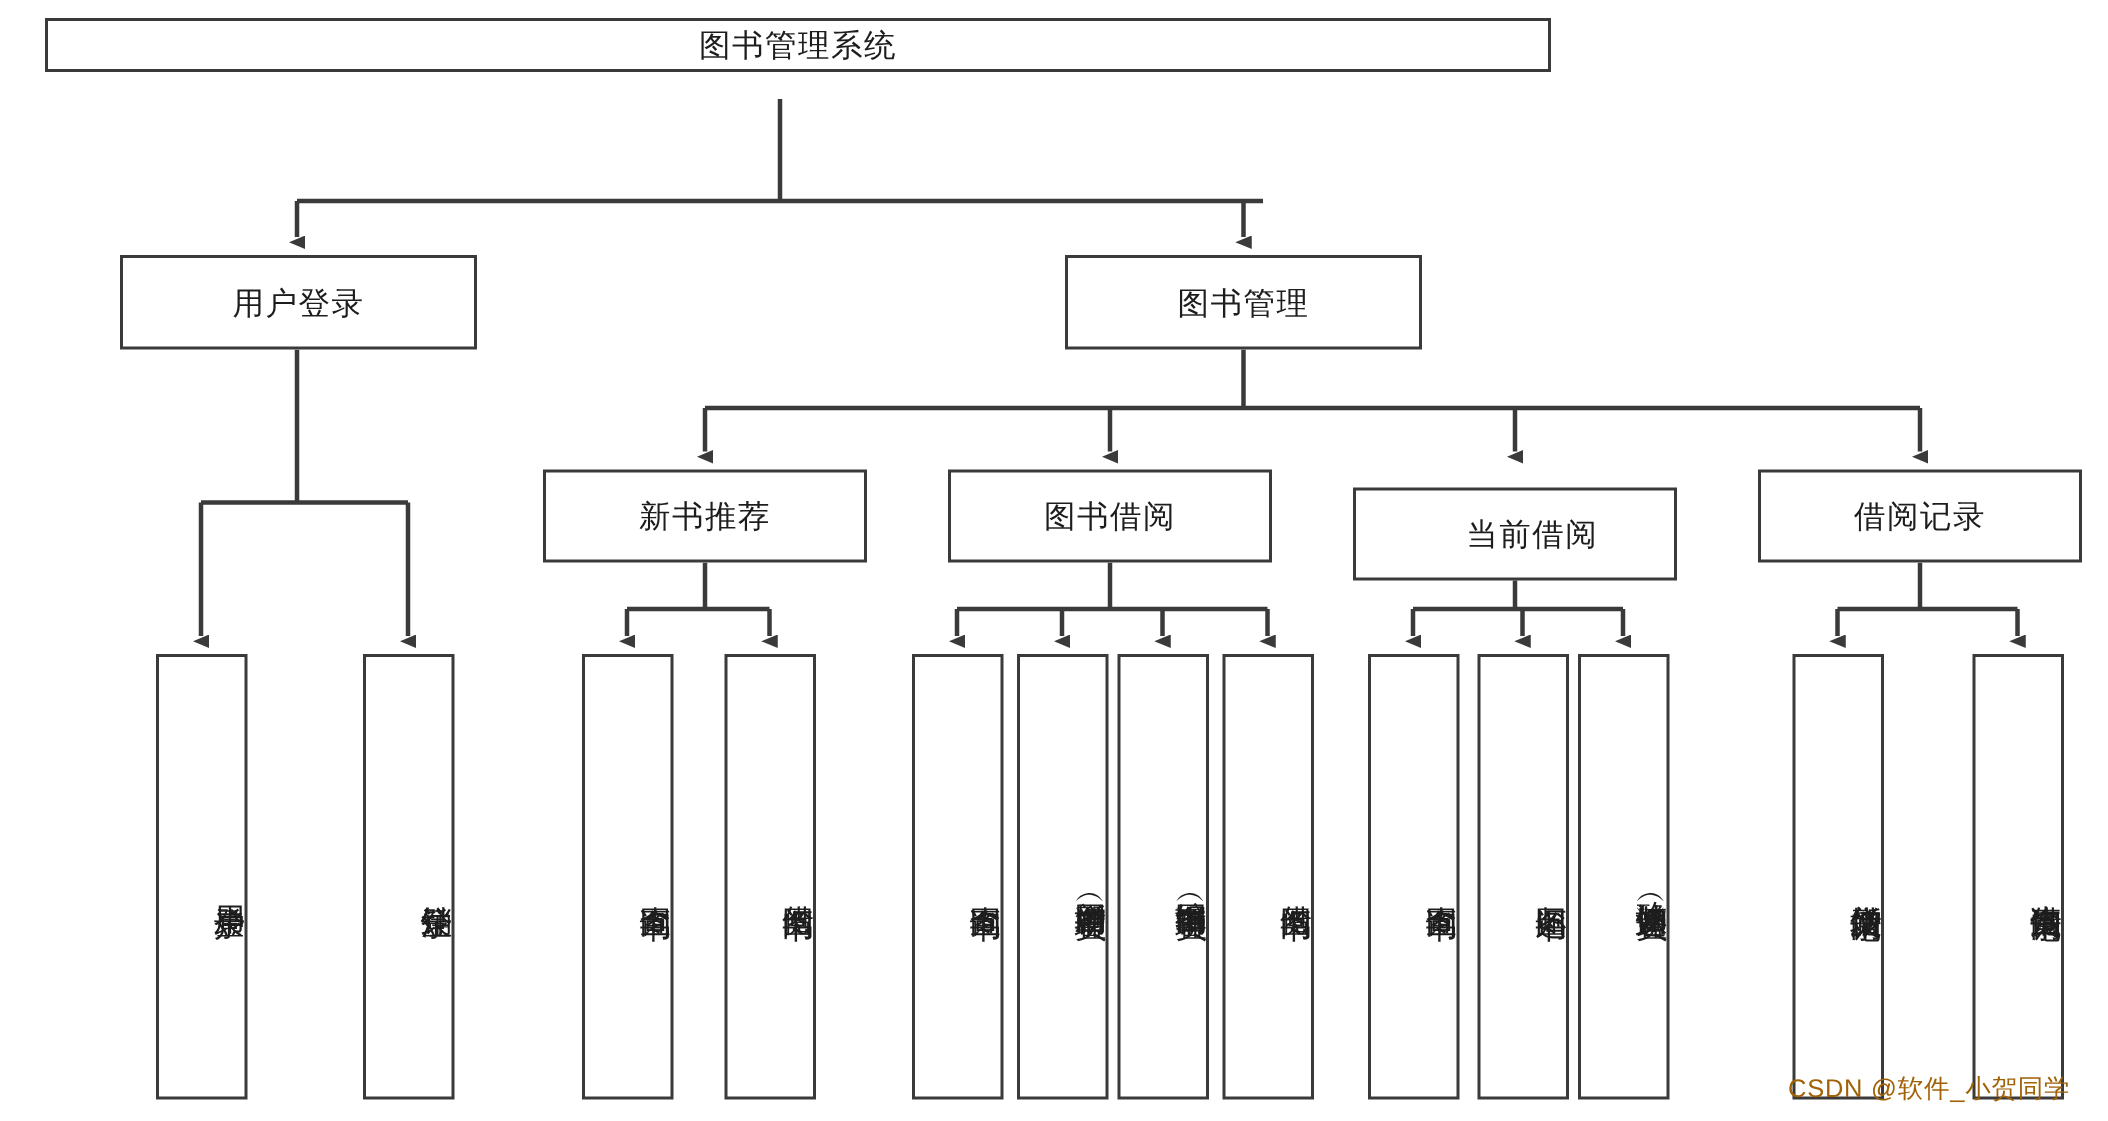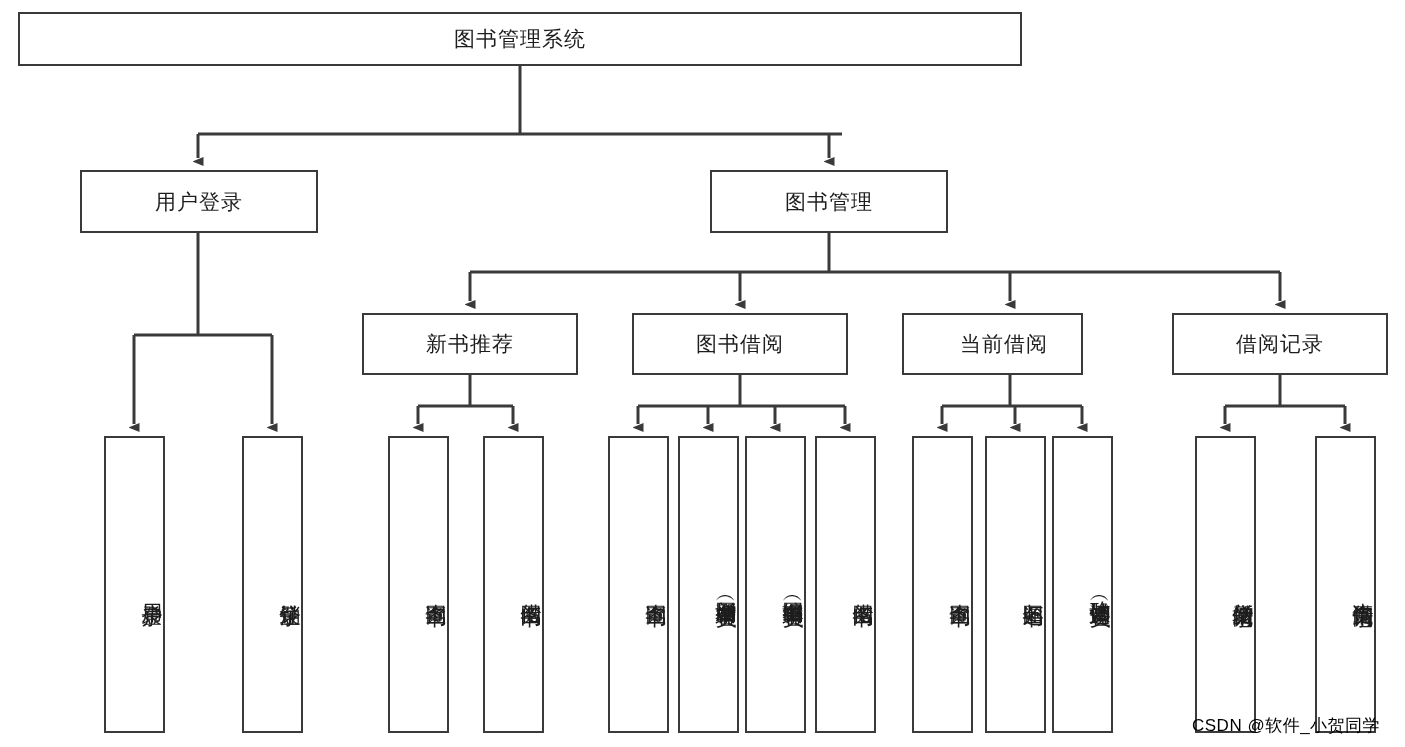--- a/index.html
+++ b/index.html
@@ -50,21 +50,21 @@
     letter-spacing: 1px;
   }
   .node.v .vtext {
     writing-mode: vertical-rl;
     text-orientation: upright;
     display: block;
   }
   .watermark {
     position: absolute;
     font-size: 17px;
-    color: #000000;
+    color: #a16207;
     white-space: nowrap;
     letter-spacing: 0.5px;
     user-select: none;
   }
 </style>
 </head>
 <body>
 
 <div id="canvas">
 
@@ -111,38 +111,38 @@
       <path d="M1015,406 L1015,424" marker-end="url(#arrow)"></path>
       <path d="M1082,406 L1082,424" marker-end="url(#arrow)"></path>
 
       <path d="M1280,375 L1280,406"></path>
       <path d="M1225,406 L1345,406"></path>
       <path d="M1225,406 L1225,424" marker-end="url(#arrow)"></path>
       <path d="M1345,406 L1345,424" marker-end="url(#arrow)"></path>
     </g>
   </svg>
 
-  <div class="node h" style="left:18px; top:12px; width:1004px; height:54px;">
+  <div class="node h" style="left:30px; top:12px; width:1004px; height:36px;">
     <span>图书管理系统</span>
   </div>
 
   <div class="node h" style="left:80px; top:170px; width:238px; height:63px;">
     <span>用户登录</span>
   </div>
   <div class="node h" style="left:710px; top:170px; width:238px; height:63px;font-family:Liberation Serif, serif;">
     <span>图书管理</span>
   </div>
 
   <div class="node h" style="left:362px; top:313px; width:216px; height:62px;">
     <span>新书推荐</span>
   </div>
   <div class="node h" style="left:632px; top:313px; width:216px; height:62px;justify-content:center;">
     <span>图书借阅</span>
   </div>
-  <div class="node h" style="left:902px; top:313px; width:181px; height:62px;padding-left:23px;">
+  <div class="node h" style="left:902px; top:325px; width:216px; height:62px;padding-left:23px;">
     <span>当前借阅</span>
   </div>
   <div class="node h" style="left:1172px; top:313px; width:216px; height:62px;">
     <span>借阅记录</span>
   </div>
 
   <div class="node v" style="left:104px; top:436px; width:61px; height:297px;">
     <span class="vtext">用户登录</span>
   </div>
   <div class="node v" style="left:242px; top:436px; width:61px; height:297px;">

